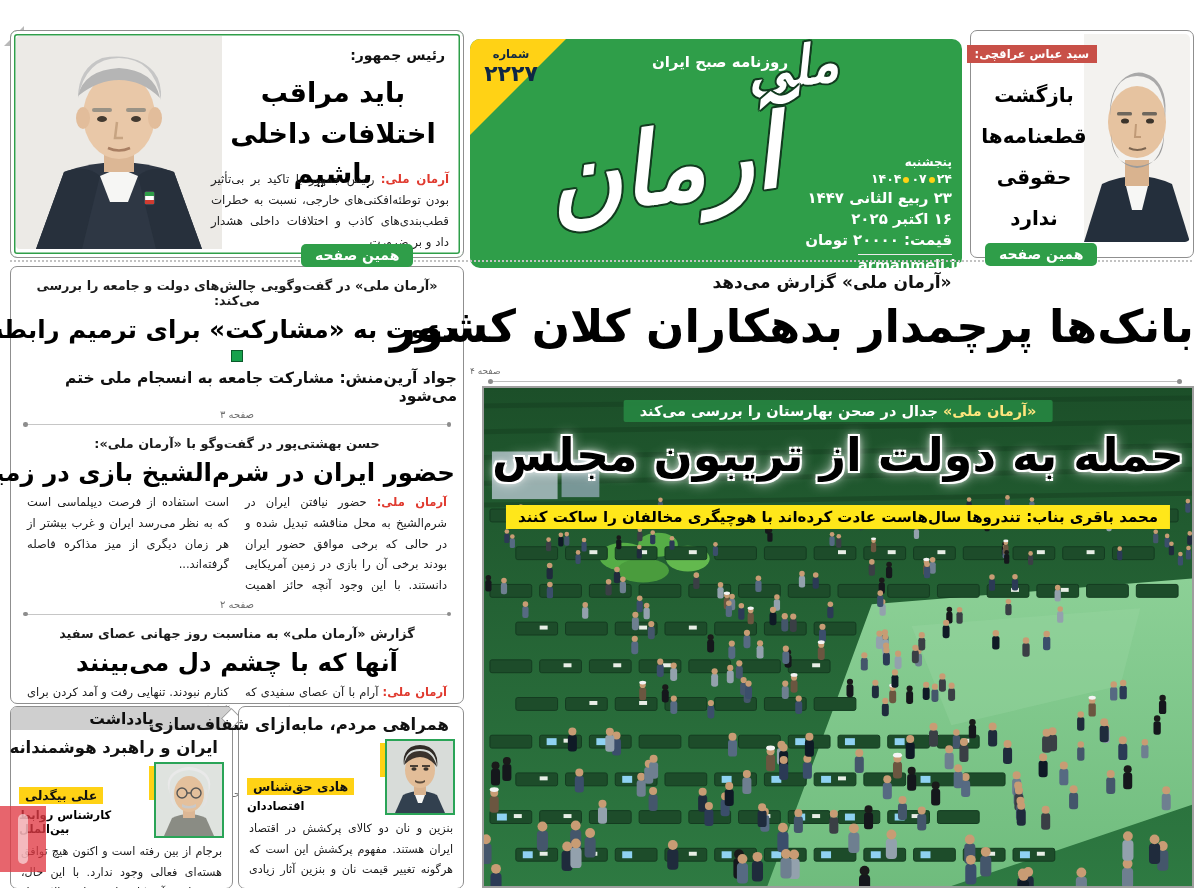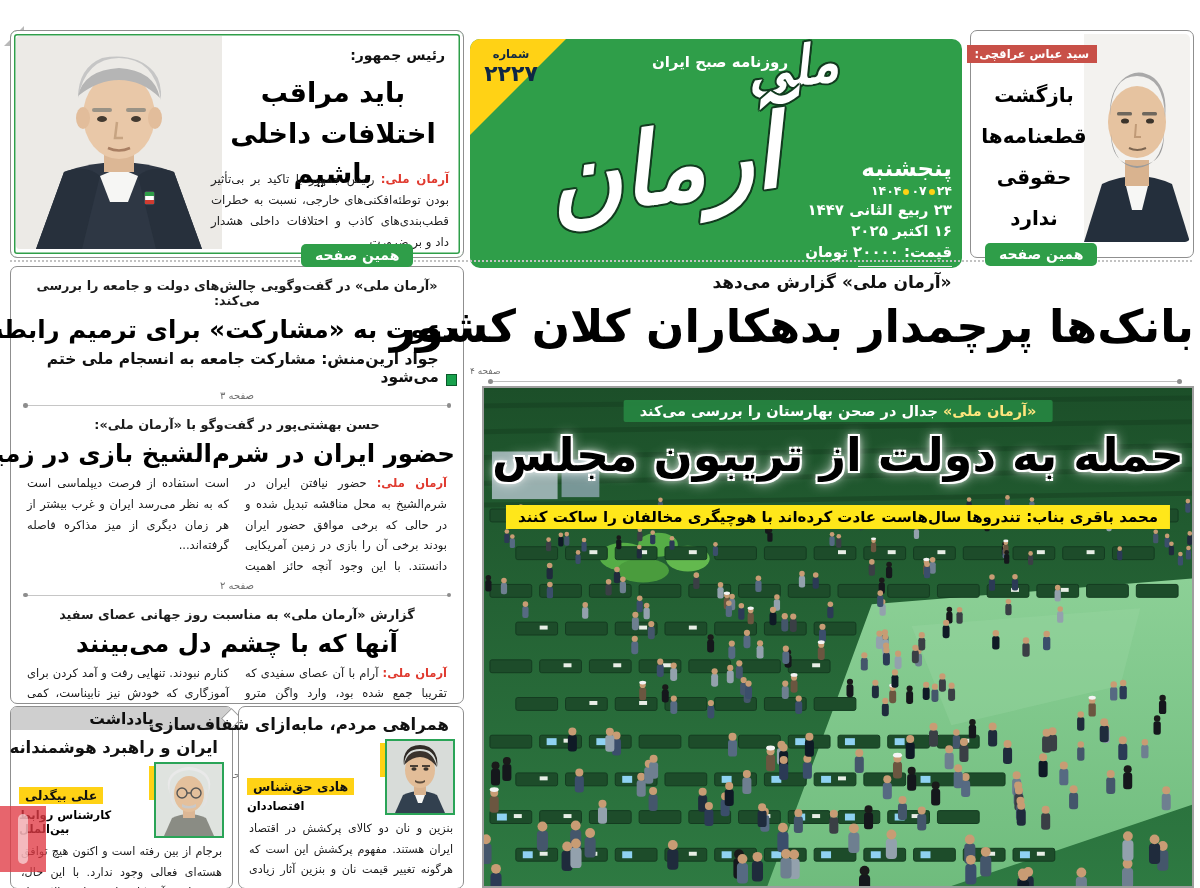--- a/index.html
+++ b/index.html
@@ -32,42 +32,42 @@
   .issue-n{display:block;font-size:22px;font-weight:900;letter-spacing:1px;}
   .tagline{position:absolute;left:140px;top:14px;width:220px;text-align:center;color:#fff;
            font-size:15px;font-weight:800;}
   .callig{position:absolute;left:55px;top:18px;width:330px;height:190px;transform:rotate(-8deg);}
   .callig span{position:absolute;color:#fff;font-weight:900;font-style:italic;
     text-shadow:2px 0 #123b1f,-2px 0 #123b1f,0 2px #123b1f,0 -2px #123b1f,
                 1.5px 1.5px #123b1f,-1.5px -1.5px #123b1f,1.5px -1.5px #123b1f,-1.5px 1.5px #123b1f;}
   .c1{font-size:100px;left:20px;top:48px;}
   .c2{font-size:54px;right:6px;top:-6px;}
   .dateblock{position:absolute;right:10px;top:116px;width:94px;text-align:right;color:#fff;}
-  .weekday{font-size:23px;font-weight:900;margin-bottom:2px;}
+  .weekday{font-size:12px;font-weight:900;margin-bottom:2px;}
   .dnum{font-size:12.5px;font-weight:800;white-space:nowrap;}
   .dot{display:inline-block;width:6px;height:6px;border-radius:50%;background:var(--yellow);margin:0 2px;vertical-align:middle;}
   .dsub{font-size:15px;font-weight:700;margin-top:3px;white-space:nowrap;}
   .site{margin-top:5px;border-top:1.5px solid #eaeaea;padding-top:2px;font-size:14.5px;font-weight:700;
         direction:ltr;text-align:center;cursor:pointer;}
 
   
   .araghchi{left:970px;top:30px;width:222px;height:226px;}
   .a-kicker{position:absolute;right:96px;top:14px;background:var(--red_strip);color:#fff;font-size:11.5px;
             font-weight:800;padding:2px 8px;white-space:nowrap;}
   .a-headline{position:absolute;left:6px;top:44px;width:114px;text-align:center;}
   .a-headline div{font-size:20px;font-weight:900;line-height:2.05;color:#000;}
   .a-photo{position:absolute;right:3px;top:3px;width:106px;height:208px;overflow:hidden;border-radius:0 5px 5px 0;}
 
   .hr-dotted{position:absolute;left:10px;top:260px;width:1182px;border-top:2px dotted #c2c2c2;}
 
   
   .leftcol{left:10px;top:266px;width:452px;height:436px;}
   .leftcol .k{font-size:12.8px;font-weight:700;color:#1c1c1c;text-align:center;margin:11px 10px 0;}
   .leftcol h3{font-size:24.5px;font-weight:900;margin:5px 8px 3px;text-align:center;color:#000;line-height:1.35;white-space:nowrap;}
-  .bullet{display:flex;justify-content:center;align-items:flex-end;gap:7px;font-size:15.5px;font-weight:800;margin:4px 6px;}
+  .bullet{display:flex;justify-content:center;align-items:center;gap:7px;font-size:15.5px;font-weight:800;margin:4px 6px;flex-direction:column;}
   .sq{width:10px;height:10px;background:#17a14c;border:1.5px solid #0a5a2a;display:inline-block;}
   .cols{column-count:2;column-gap:16px;font-size:11.5px;line-height:1.8;text-align:justify;margin:2px 16px;color:#1a1a1a;}
   .pref{font-size:10px;color:#6d6d6d;text-align:center;margin:3px 0 4px;cursor:pointer;}
   .divider{margin:4px 14px;height:1px;background:#c6c6c6;position:relative;}
   .divider::before,.divider::after{content:'';position:absolute;width:4.5px;height:4.5px;background:#8d8d8d;
       border-radius:50%;top:-1.8px;}
   .divider::before{right:-2px;} .divider::after{left:-2px;}
 
   
   .mainstory{position:absolute;left:470px;top:268px;width:724px;height:116px;text-align:center;}

